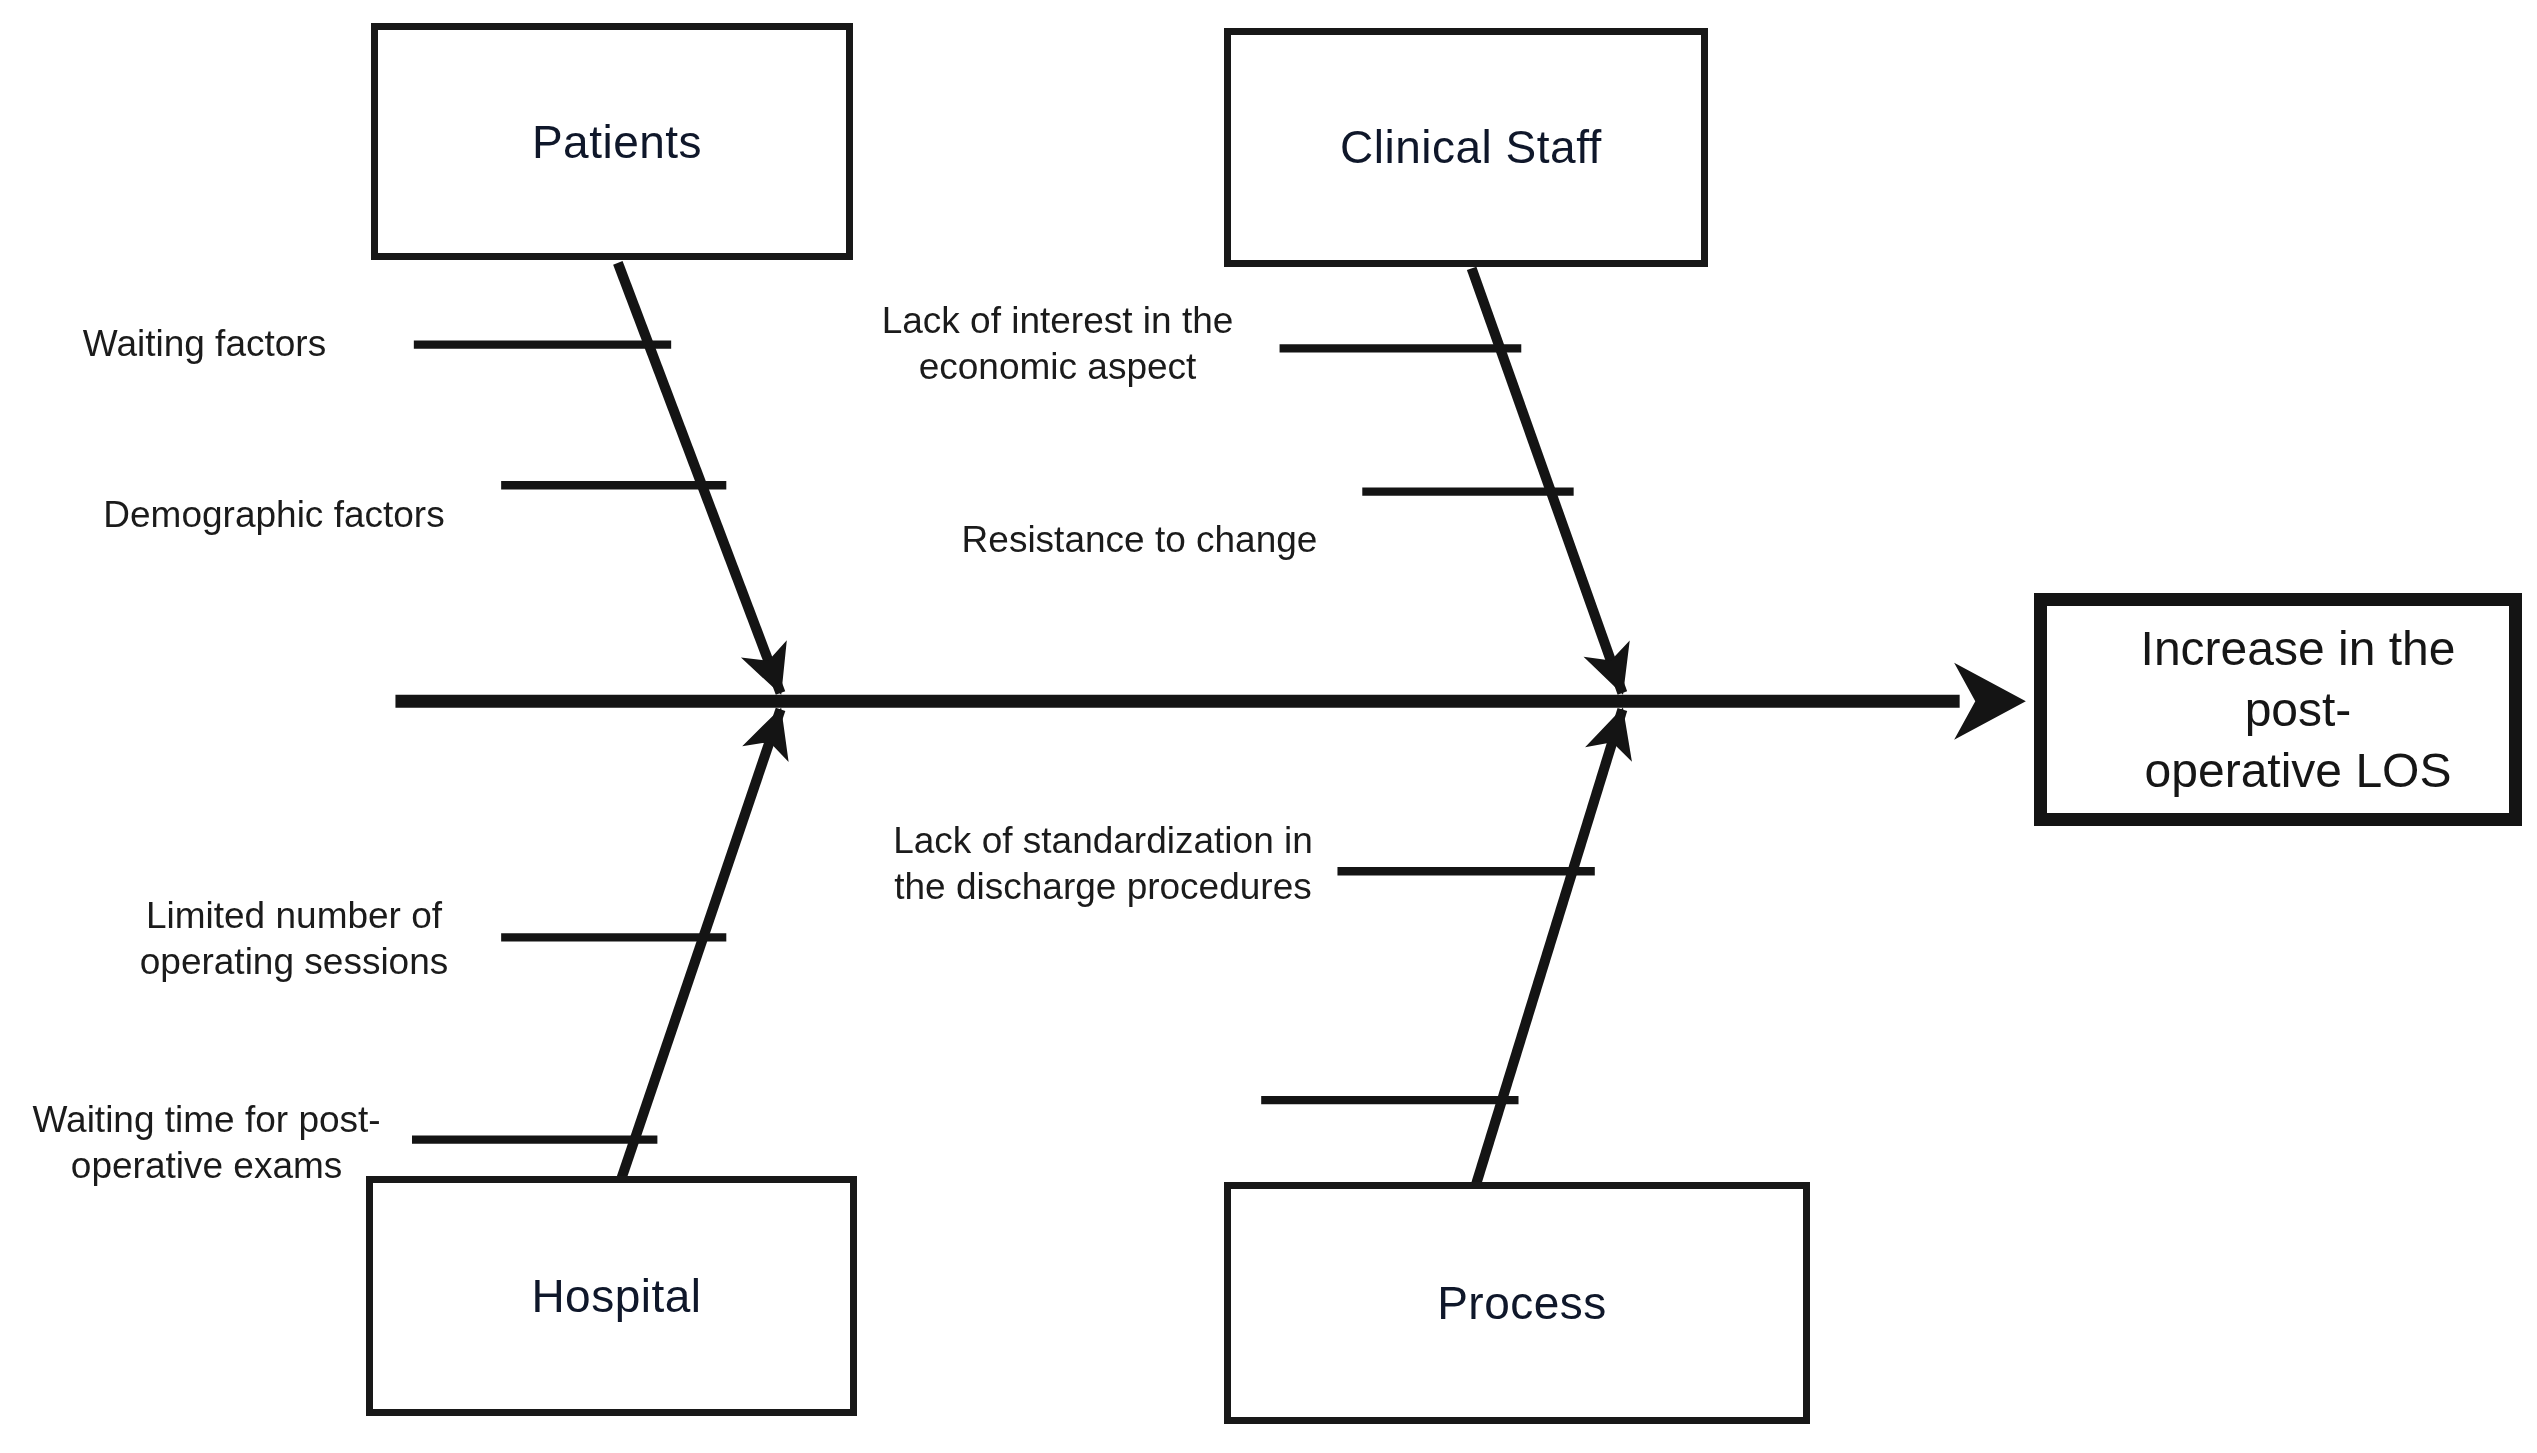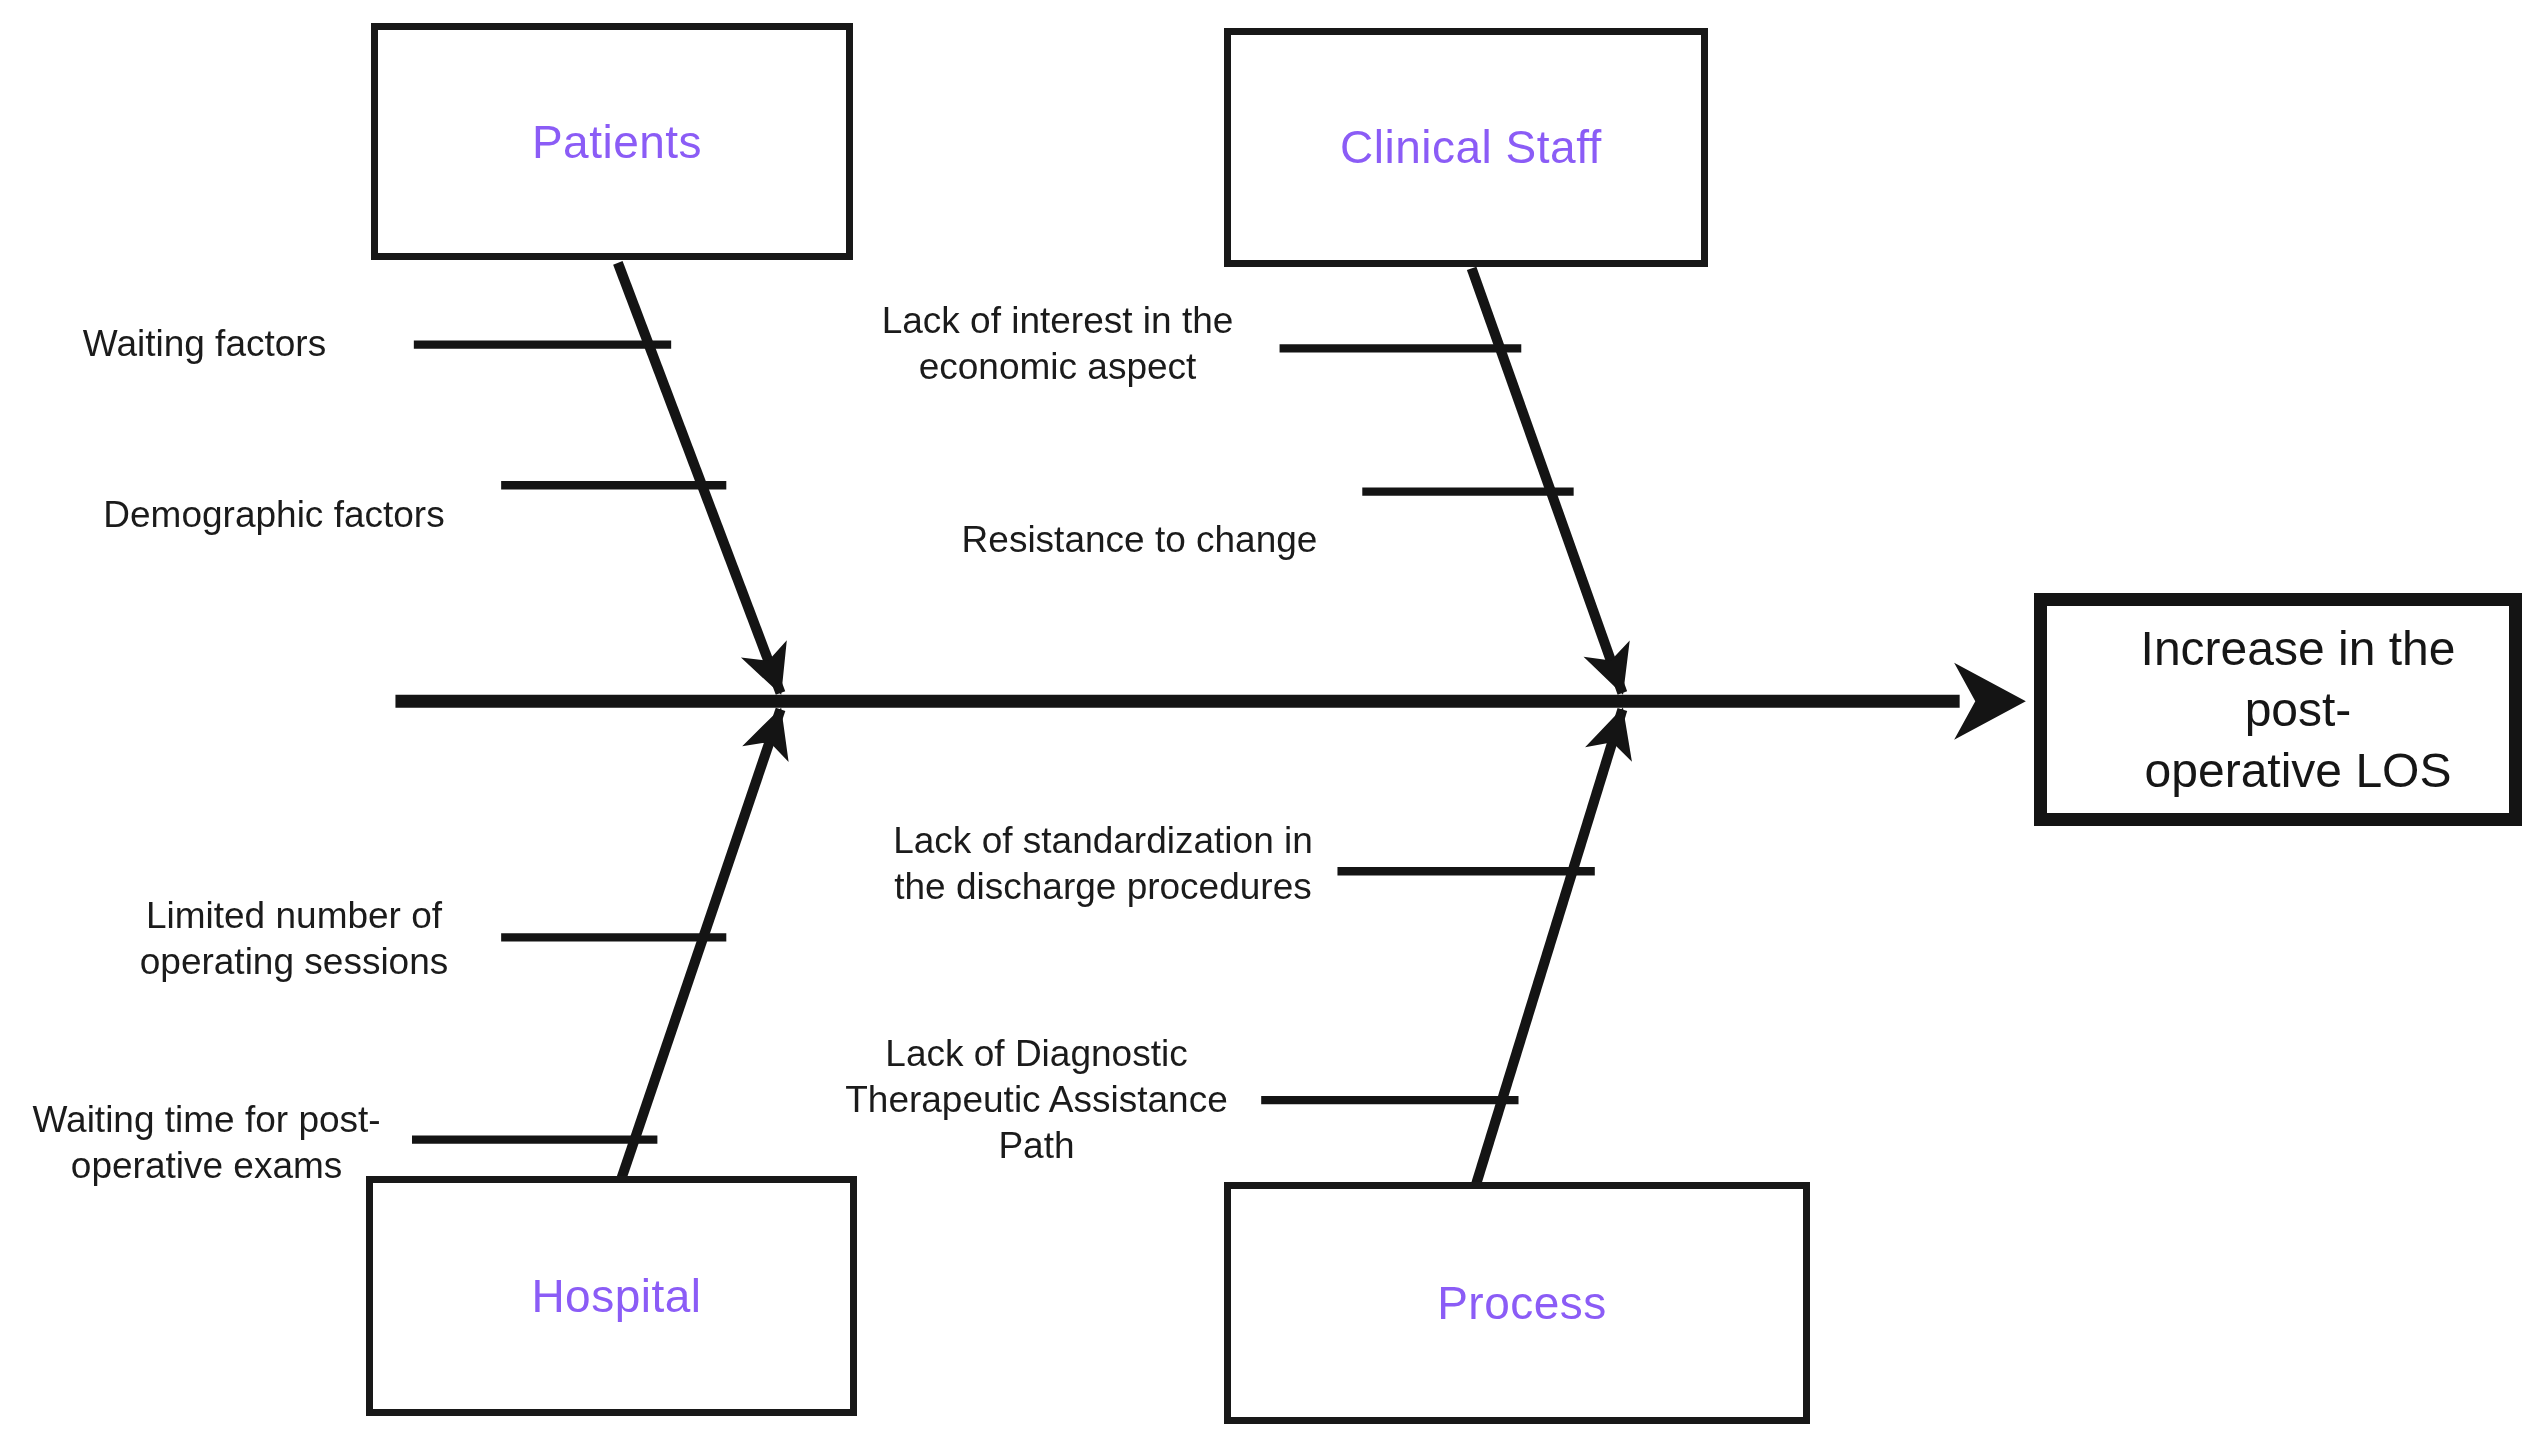--- a/index.html
+++ b/index.html
@@ -25,21 +25,21 @@
     position: absolute;
     box-sizing: border-box;
     border: 7.4px solid #181818;
     background: #ffffff;
     display: flex;
     align-items: center;
     justify-content: center;
   }
   .cat-label {
     font-size: 46px;
-    color: #8b5cf6;
+    color: #0f172a;
     letter-spacing: 0.5px;
     text-align: center;
     margin-left: 10px;
   }
   #effect-box {
     position: absolute;
     box-sizing: border-box;
     left: 2034px; top: 593px;
     width: 488px; height: 233px;
     border: 13.8px solid #141414;
@@ -133,18 +133,15 @@
   <div class="cause-label" id="cause-patients-1">Demographic factors</div>
   <div class="cause-label" id="cause-clinicalstaff-0">Lack of interest in the
 economic aspect</div>
   <div class="cause-label" id="cause-clinicalstaff-1">Resistance to change</div>
   <div class="cause-label" id="cause-hospital-0">Limited number of
 operating sessions</div>
   <div class="cause-label" id="cause-hospital-1">Waiting time for post-
 operative exams</div>
   <div class="cause-label" id="cause-process-0">Lack of standardization in
 the discharge procedures</div>
-  <div class="cause-label" id="cause-process-1">Lack of Diagnostic
-Therapeutic Assistance
-Path</div>
 
 </div>
 
 
 </body></html>

